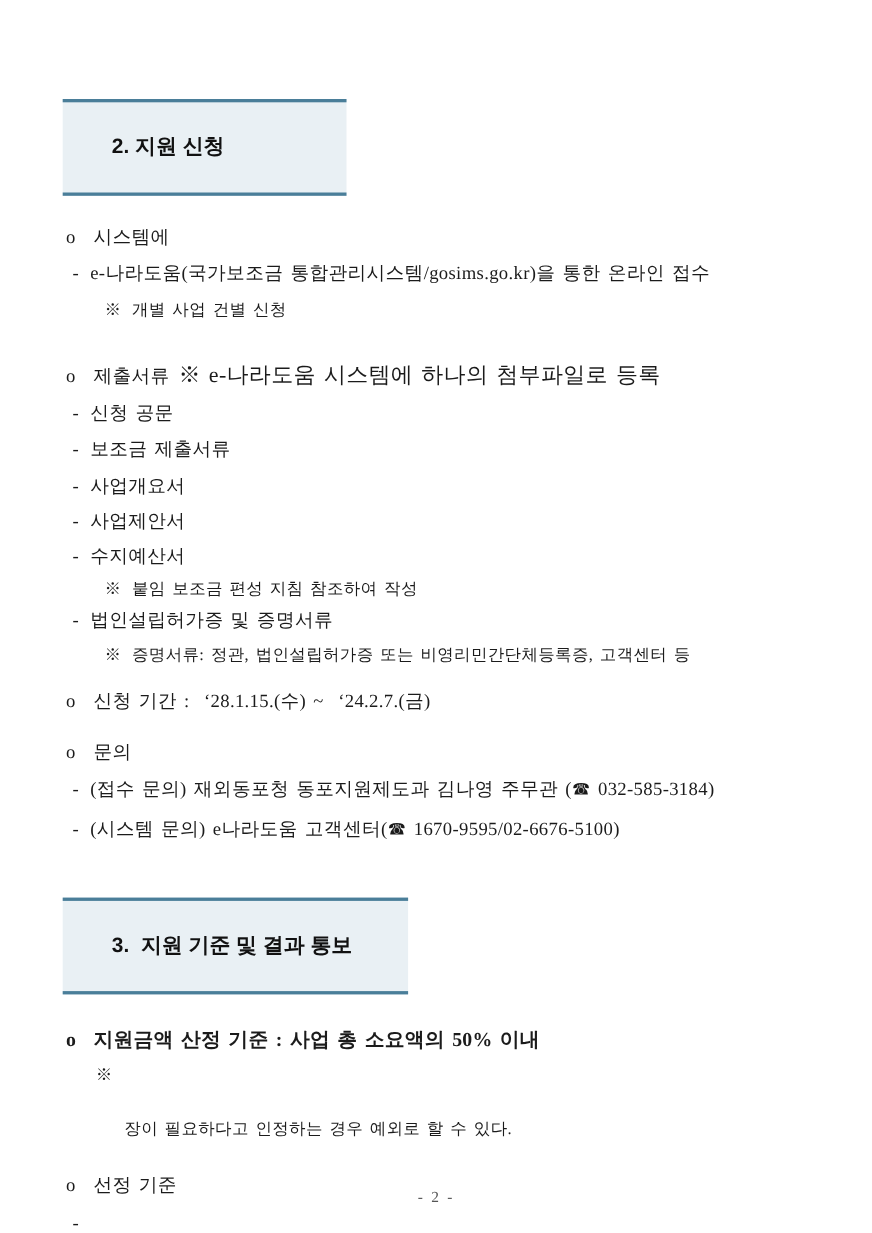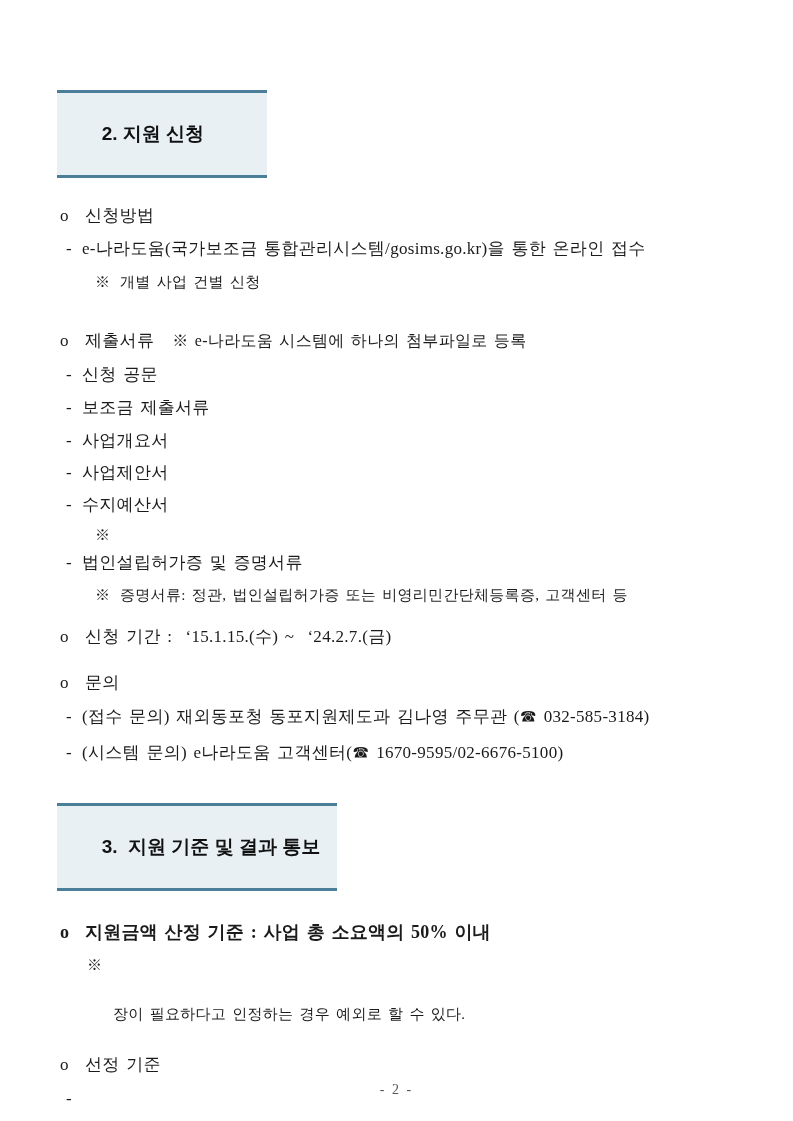--- a/index.html
+++ b/index.html
@@ -25,43 +25,43 @@
     border-top: 3px solid var(--accent);
     border-bottom: 3px solid var(--accent);
     padding: 8px 10px 8px 13px;
     font-family: "Liberation Sans", "DejaVu Sans", sans-serif;
     font-weight: 700;
     font-size: 19px;
     line-height: 22px;
     color: #111;
     white-space: pre-wrap;
   }
-  .hbox.h2 { width: 210px; margin-top: 90px; }
-  .hbox.h3 { width: 280px; margin-top: 40px; }
+  .hbox.h2 { width: 258px; margin-top: 90px; }
+  .hbox.h3 { width: 314px; margin-top: 52px; }
 
   .ln {
     display: flex;
     align-items: baseline;
     font-size: 17px;
     line-height: 20px;
     letter-spacing: 0.3px;
     word-spacing: 2px;
   }
   .ln .mk { flex: none; display: inline-block; }
   .ln .tx { white-space: pre-wrap; }
 
   .o .mk { margin-left: 3px; width: 25px; }
   .d .mk { margin-left: 9px; width: 16px; }
 
   .n { font-size: 15px; line-height: 19px; }
   .n .mk { margin-left: 38px; width: 25px; }
   .n3 .mk { margin-left: 30px; width: 23px; }
   .cont .mk { margin-left: 30px; width: 26px; }
 
-  .note-inline { font-size: 16px; margin-left: 18px; }
+  .note-inline { font-size: 20px; margin-left: 8px; }
 
   .bold-line { font-weight: 700; font-size: 18px; line-height: 22px; letter-spacing: 0.2px; }
 
   .footer {
     position: absolute;
     top: 1082px;
     left: 0;
     width: 100%;
     text-align: center;
     font-size: 14px;
@@ -74,21 +74,21 @@
 
 <div class="page">
   <div class="content">
 
     <div class="hbox h2">
       <span>2. 지원 신청</span>
     </div>
 
     <div class="ln o" style="margin-top:28px">
       <span class="mk">o</span>
-      <span class="tx">신청방법</span>
+      <span class="tx">시스템에</span>
     </div>
     <div class="ln d" style="margin-top:13px">
       <span class="mk">-</span>
       <span class="tx">e-나라도움(국가보조금 통합관리시스템/gosims.go.kr)을 통한 온라인 접수</span>
     </div>
     <div class="ln n" style="margin-top:14px">
       <span class="mk">※</span>
       <span class="tx">개별 사업 건별 신청</span>
     </div>
 
@@ -112,33 +112,34 @@
     <div class="ln d" style="margin-top:12px">
       <span class="mk">-</span>
       <span class="tx">사업제안서</span>
     </div>
     <div class="ln d" style="margin-top:12px">
       <span class="mk">-</span>
       <span class="tx">수지예산서</span>
     </div>
     <div class="ln n" style="margin-top:11px">
       <span class="mk">※</span>
+      <span class="tx">붙임 보조금 편성 지침 참조하여 작성</span>
     </div>
     <div class="ln d" style="margin-top:8px">
       <span class="mk">-</span>
       <span class="tx">법인설립허가증 및 증명서류</span>
     </div>
     <div class="ln n" style="margin-top:13px">
       <span class="mk">※</span>
       <span class="tx">증명서류: 정관, 법인설립허가증 또는 비영리민간단체등록증, 고객센터 등</span>
     </div>
 
     <div class="ln o" style="margin-top:22px">
       <span class="mk">o</span>
-      <span class="tx">신청 기간 :  ‘15.1.15.(수) ~  ‘24.2.7.(금)</span>
+      <span class="tx">신청 기간 :  ‘28.1.15.(수) ~  ‘24.2.7.(금)</span>
     </div>
 
     <div class="ln o" style="margin-top:26px">
       <span class="mk">o</span>
       <span class="tx">문의</span>
     </div>
     <div class="ln d" style="margin-top:14px">
       <span class="mk">-</span>
       <span class="tx">(접수 문의) 재외동포청 동포지원제도과 김나영 주무관 (☎ 032-585-3184)</span>
     </div>

